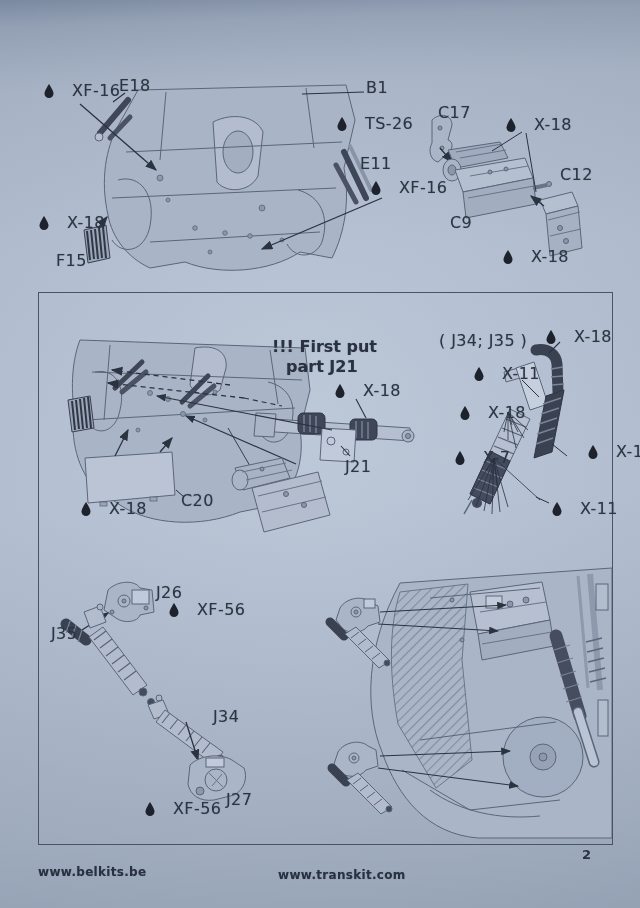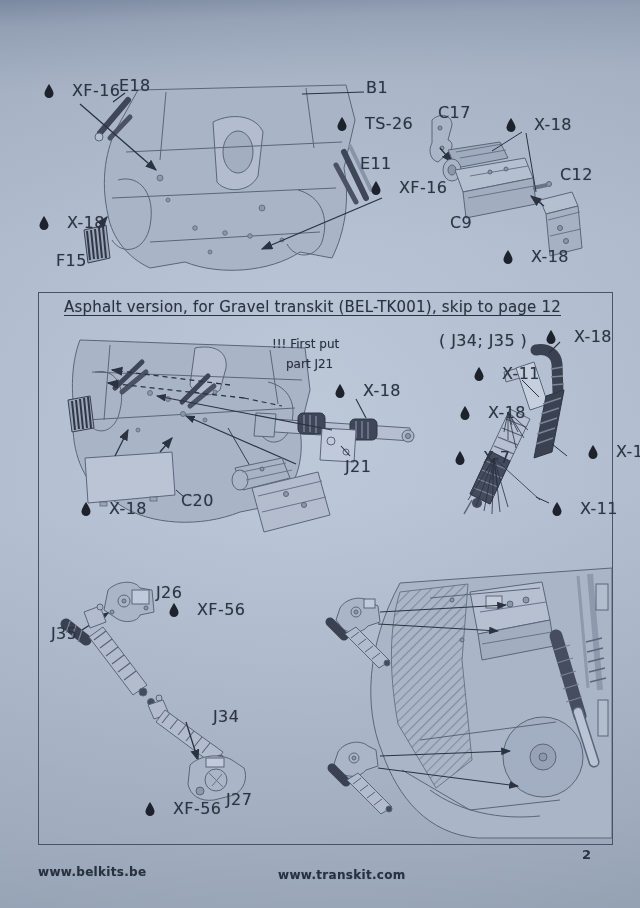--- a/index.html
+++ b/index.html
@@ -16,21 +16,21 @@
     position:absolute;display:flex;align-items:center;gap:18px;
     font-size:16px;color:#2e3542;letter-spacing:0.4px;white-space:nowrap;
     text-shadow:0 0 1px rgba(46,53,66,0.35);
   }
   .drop{display:inline-flex;line-height:0;}
   .hdr{
     position:absolute;font-size:15px;color:#2b3240;letter-spacing:0.2px;
     text-decoration:underline;text-underline-offset:3px;white-space:nowrap;
     text-shadow:0 0 1px rgba(43,50,64,0.3);
   }
-  .note{position:absolute;font-size:12px;font-weight:normal;color:#2a3140;white-space:nowrap;
+  .note{position:absolute;font-size:16px;font-weight:bold;color:#2a3140;white-space:nowrap;
     text-shadow:0 0 1px rgba(42,49,64,0.35);}
   .box{position:absolute;left:38px;top:292px;width:573px;height:551px;
     border:1.6px solid #49536a;}
   .ftr{position:absolute;font-size:12px;font-weight:bold;color:#273140;letter-spacing:0.3px;
     text-shadow:0 0 1px rgba(39,49,64,0.3);margin-top:16px;}
   .pgnum{position:absolute;font-size:13px;font-weight:bold;color:#2b3342;}
 </style>
 </head>
 <body>
 
@@ -445,21 +445,20 @@
     </div>
   <div class="lbl" style="left:503px;top:247px">
     <span class="drop">
         <svg width="10" height="14" viewBox="0 0 10 14">
           <path d="M5 0C5 0 .5 6.5 .5 9.5a4.5 4.5 0 0 0 9 0C9.5 6.5 5 0 5 0Z" fill="#1d222c"></path>
         </svg>
       </span>
     <span>X-18</span>
   </div>
 
-  <div class="hdr" style="left:64px;top:298px">Asphalt version, for Gravel transkit (BEL-TK001), skip to page 12</div>
   <div class="note" style="left:272px;top:337px">!!! First put</div>
   <div class="note" style="left:286px;top:357px">part J21</div>
 
   <div class="lbl" style="left:335px;top:381px">
     <span class="drop">
         <svg width="10" height="14" viewBox="0 0 10 14">
           <path d="M5 0C5 0 .5 6.5 .5 9.5a4.5 4.5 0 0 0 9 0C9.5 6.5 5 0 5 0Z" fill="#1d222c"></path>
         </svg>
       </span>
     <span>X-18</span>

